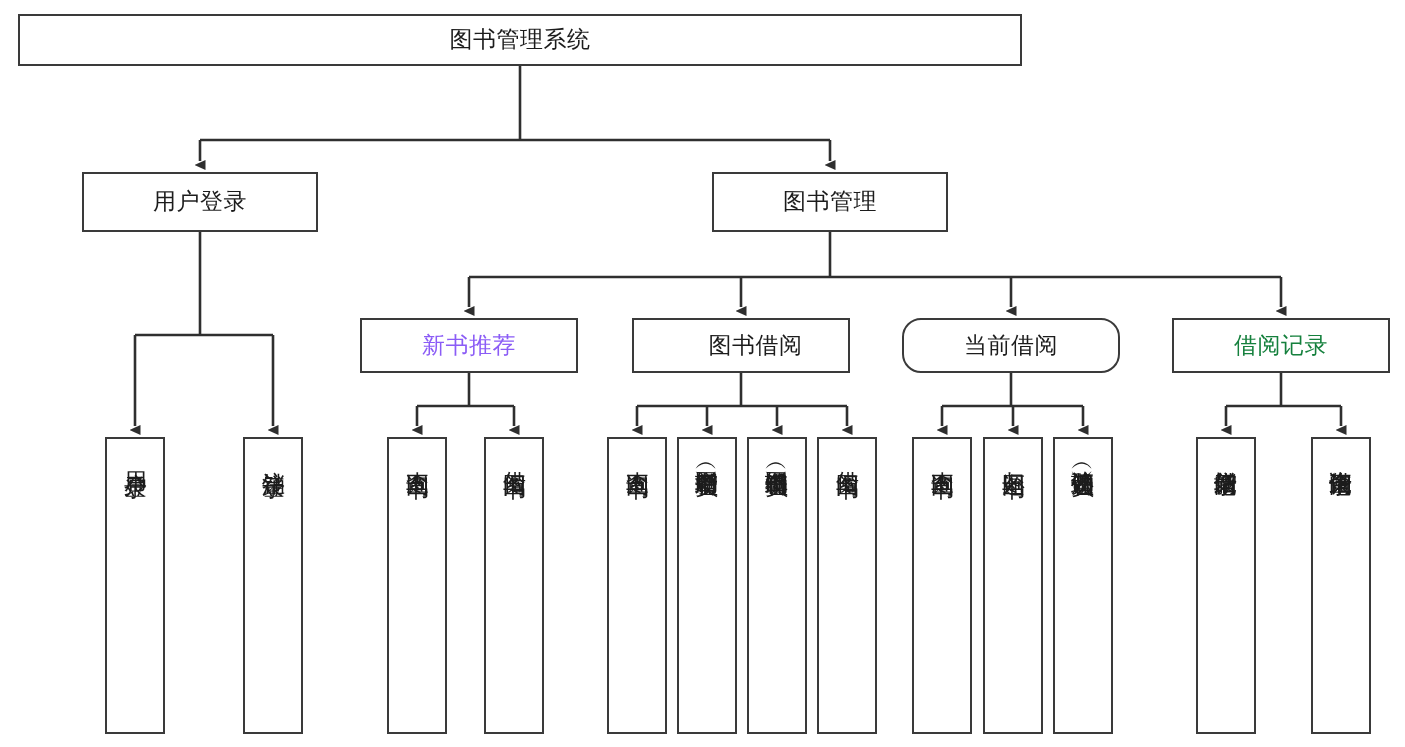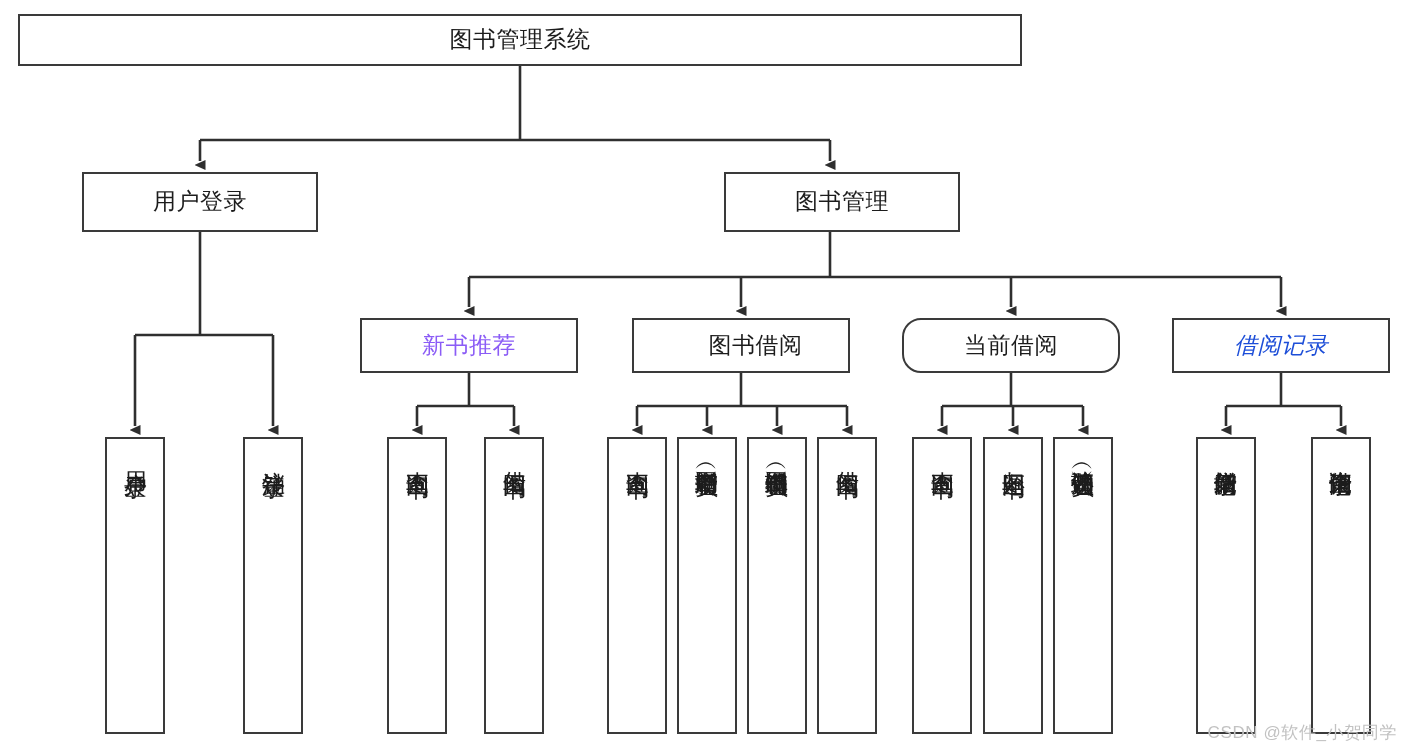--- a/index.html
+++ b/index.html
@@ -115,34 +115,34 @@
       </g>
   </svg>
 
   <div id="nodes">
       <div class="node" style="left: 18px; top: 14px; width: 1004px; height: 52px; border-color: rgb(58, 58, 58); background: rgb(255, 255, 255);">
         <span class="label" style="color: rgb(28, 28, 28);">图书管理系统</span>
       </div>
       <div class="node" style="left: 82px; top: 172px; width: 236px; height: 60px; border-color: rgb(58, 58, 58); background: rgb(255, 255, 255);">
         <span class="label" style="color: rgb(28, 28, 28);">用户登录</span>
       </div>
-      <div class="node" style="left: 712px; top: 172px; width: 236px; height: 60px; border-color: rgb(58, 58, 58); background: rgb(255, 255, 255); margin-left: 12px;">
+      <div class="node" style="left: 712px; top: 172px; width: 236px; height: 60px; border-color: rgb(58, 58, 58); background: rgb(255, 255, 255);">
         <span class="label" style="color: rgb(28, 28, 28);">图书管理</span>
       </div>
       <div class="node" style="left: 360px; top: 318px; width: 218px; height: 55px; border-color: rgb(58, 58, 58); background: rgb(255, 255, 255);">
         <span class="label" style="color: #8b5cf6;">新书推荐</span>
       </div>
       <div class="node" style="left: 632px; top: 318px; width: 218px; height: 55px; border-color: rgb(58, 58, 58); background: rgb(255, 255, 255);">
         <span class="label" style="color: rgb(28, 28, 28); margin-left: 29px;">图书借阅</span>
       </div>
       <div class="node" style="left: 902px; top: 318px; width: 218px; height: 55px; border-color: rgb(58, 58, 58); background: rgb(255, 255, 255); border-radius: 19px;">
         <span class="label" style="color: rgb(28, 28, 28);">当前借阅</span>
       </div>
       <div class="node" style="left: 1172px; top: 318px; width: 218px; height: 55px; border-color: rgb(58, 58, 58); background: rgb(255, 255, 255);">
-        <span class="label" style="color: #1d4ed8; font-style: italic;">借阅记录</span>
+        <span class="label" style="color: #15803d;">借阅记录</span>
       </div>
       <div class="node vertical" style="left: 105px; top: 437px; width: 60px; height: 297px; border-color: rgb(58, 58, 58); background: rgb(255, 255, 255);">
         <span class="label" style="color: rgb(28, 28, 28);">用户登录</span>
       </div>
       <div class="node vertical" style="left: 243px; top: 437px; width: 60px; height: 297px; border-color: rgb(58, 58, 58); background: rgb(255, 255, 255);">
         <span class="label" style="color: rgb(28, 28, 28);">注销登录</span>
       </div>
       <div class="node vertical" style="left: 387px; top: 437px; width: 60px; height: 297px; border-color: rgb(58, 58, 58); background: rgb(255, 255, 255);">
         <span class="label" style="color: rgb(28, 28, 28);">查询图书</span>
       </div>
@@ -171,14 +171,13 @@
         <span class="label" style="color: rgb(28, 28, 28);">确认归还（管理员）</span>
       </div>
       <div class="node vertical tall-text" style="left: 1196px; top: 437px; width: 60px; height: 297px; border-color: rgb(58, 58, 58); background: rgb(255, 255, 255);">
         <span class="label" style="color: rgb(28, 28, 28);">新增借阅记录</span>
       </div>
       <div class="node vertical tall-text" style="left: 1311px; top: 437px; width: 60px; height: 297px; border-color: rgb(58, 58, 58); background: rgb(255, 255, 255);">
         <span class="label" style="color: rgb(28, 28, 28);">查询借阅记录</span>
       </div>
     </div>
 
-  <div id="watermark">CSDN @软件_小贺同学</div>
 </div>
 
 </body></html>

